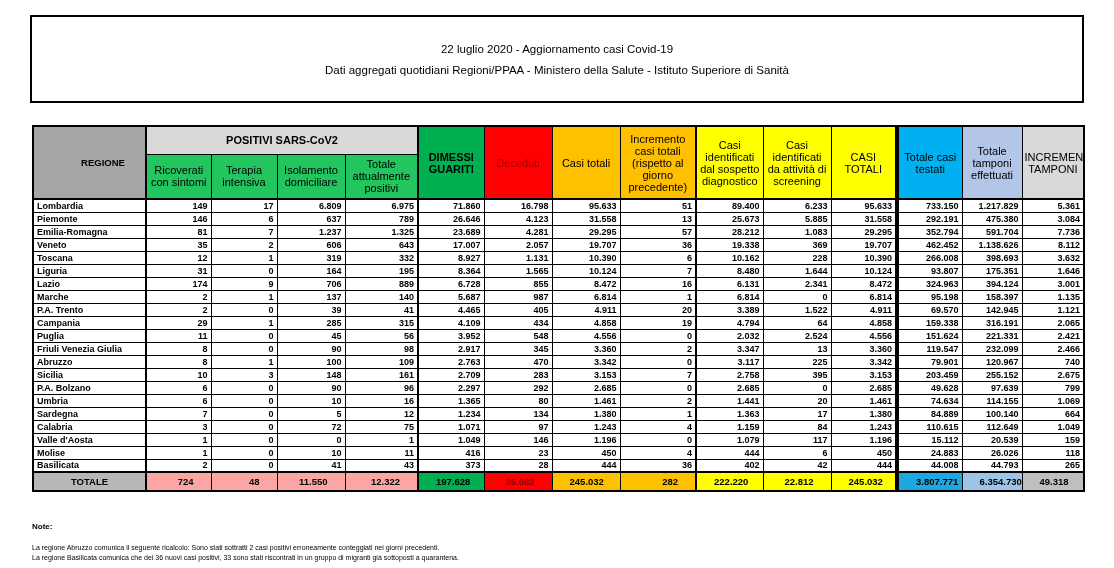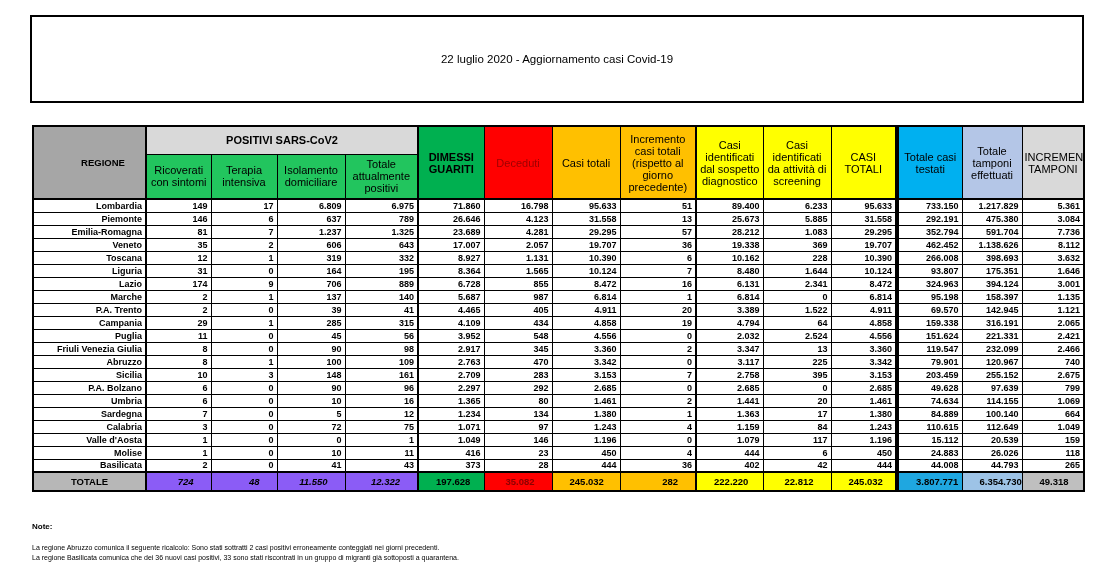--- a/index.html
+++ b/index.html
@@ -26,26 +26,26 @@
   .h-green { background:#00b050; font-weight:bold; }
   .h-red { background:#ff0000; color:#9c0000; }
   .h-orange { background:#ffc000; }
   .h-yellow { background:#ffff00; }
   .h-cyan { background:#00b0f0; }
   .h-lblue { background:#b4c6e7; }
   .h-gray { background:#d9d9d9; }
 
   tbody td { height:13px; font-size:9px; font-weight:bold; text-align:right;
              padding:0 3px; background:#fff; white-space:nowrap; }
-  tbody td.c0 { text-align:right; }
+  tbody td.c0 { text-align:left; }
 
   tfoot td { height:19px; font-size:9.5px; font-weight:bold; text-align:right;
              padding:0 17px; border-top:2px solid #000; white-space:nowrap; }
   tfoot td.c0 { text-align:center; background:#b7b7b7; }
-  tfoot td.c1, tfoot td.c2, tfoot td.c3, tfoot td.c4 { background:#8b5cf6;font-style:italic; }
+  tfoot td.c1, tfoot td.c2, tfoot td.c3, tfoot td.c4 { background:#fca5a5; }
   tfoot td.c5 { background:#00b050; }
   tfoot td.c6 { background:#ff0000; color:#8b0000; }
   tfoot td.c7, tfoot td.c8 { background:#ffc000; }
   tfoot td.c9, tfoot td.c10, tfoot td.c11 { background:#ffff00; }
   tfoot td.c12 { background:#1fa7e0; }
   tfoot td.c13 { background:#9dc3e6;text-align:right; }
   tfoot td.c14 { background:#bfbfbf; }
 
   .bl2 { border-left:2px solid #000 !important; }
   .bl3 { border-left:4px solid #000 !important; }
@@ -55,20 +55,21 @@
   
   .notes { margin:30px 0 0 32px; }
   .notes-title { font-size:8px; font-weight:bold; margin-bottom:12px; }
   .note-line { font-size:7px; line-height:1.45; }
 </style>
 </head>
 <body>
 
 <div class="title-box">
   <div class="title-line">22 luglio 2020 - Aggiornamento casi Covid-19</div>
+  <div class="title-line">Dati aggregati quotidiani Regioni/PPAA - Ministero della Salute - Istituto Superiore di Sanità</div>
 </div>
 
 <div class="table-wrap">
   <table>
     <colgroup>
       <col style="width:113px">
         <col style="width:65px">
         <col style="width:66px">
       <col style="width:68px">
         <col style="width:73px">

